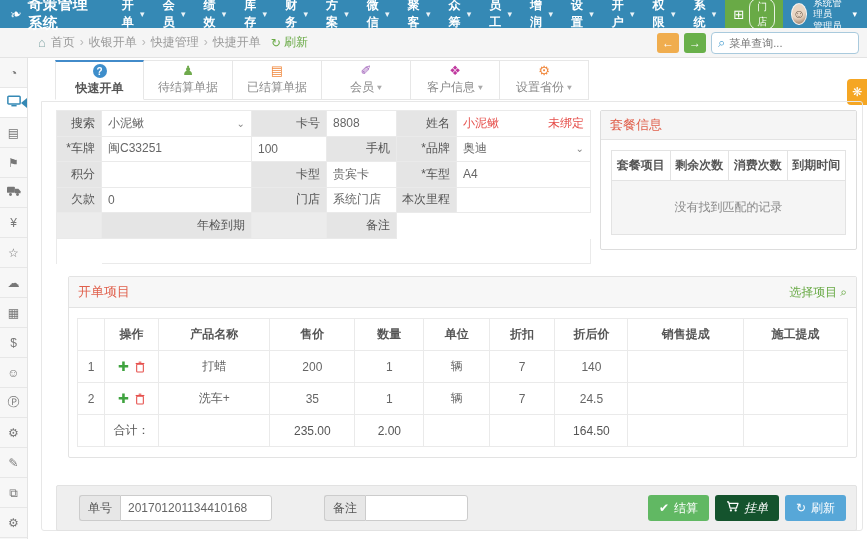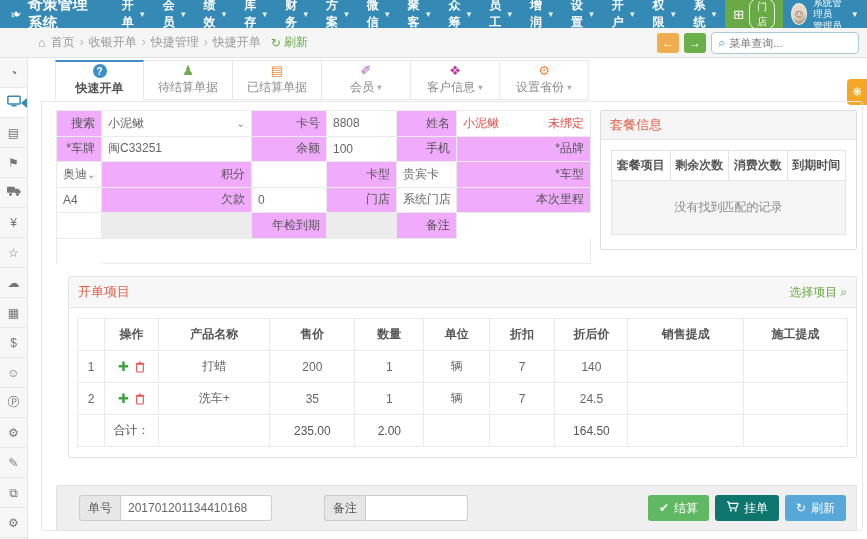--- a/index.html
+++ b/index.html
@@ -54,21 +54,21 @@
   .tab .caret { font-size:8px; color:#aaa; }
   .qmark { display:inline-flex; width:14px; height:14px; border-radius:50%; background:#3e8ecb; color:#fff; font-size:10px; font-weight:bold; align-items:center; justify-content:center; }
   .content-card { position:absolute; top:43px; left:13px; right:4px; bottom:8px; border:1px solid #e7e7e7; border-radius:0 3px 3px 3px; padding:8px 5px 0 14px; }
 
   .gear-float { position:absolute; right:0; top:21px; width:20px; height:26px; background:#f5a623; border-radius:4px 0 0 4px; color:#fff; display:flex; align-items:center; justify-content:center; font-size:12px; cursor:pointer; }
 
   
   .top-row { display:flex; gap:9px; }
   .member-form { width:535px; display:grid; grid-template-columns:45px 150px 75px 70px 60px 1fr; grid-auto-rows:25.5px; border-top:1px solid #eaeaea; border-left:1px solid #eaeaea; }
   .fcell { border-right:1px solid #eaeaea; border-bottom:1px solid #eaeaea; display:flex; align-items:center; padding:0 6px; overflow:hidden; white-space:nowrap; }
-  .fcell.lab { justify-content:flex-end; color:#555; background:#f0abfc; }
+  .fcell.lab { justify-content:flex-end; color:#555; background:#e5e5e5; }
   .fcell.val { color:#666; position:relative; }
   .fcell.val .caret { margin-left:auto; color:#888; font-size:10px; }
   .fcell.val.disabled { background:#ececec; }
   .fcell.val .red { color:#e6504c; }
   .fcell.val .extra { margin-left:auto; color:#e6504c; }
   .fcell.span { grid-column:2 / -1; }
 
   
   .pkg-panel { flex:1; border:1px solid #ddd; border-radius:2px; height:140px; }
   .panel-head { background:#f5f5f5; border-bottom:1px solid #e3e3e3; padding:5px 9px; color:#e0604c; font-size:13px; display:flex; align-items:center; }
@@ -323,21 +323,20 @@
             </div>
             <div class="fcell lab">姓名</div>
             <div class="fcell val">
               <span class="red">小泥鳅</span>
               <span class="extra">未绑定</span>
             </div>
             <div class="fcell lab">*车牌</div>
             <div class="fcell val">
               <span>闽C33251</span>
             </div>
-            <div class="fcell lab">余额</div>
             <div class="fcell val">
               <span>100</span>
             </div>
             <div class="fcell lab">手机</div>
             <div class="fcell lab">*品牌</div>
             <div class="fcell val">
               <span>奥迪</span>
               <span class="caret">⌄</span>
             </div>
             <div class="fcell lab">积分</div>
@@ -508,21 +507,21 @@
         </div>
         <div class="igroup">
           <span class="addon">备注</span>
           <input style="width: 103px;" value="">
         </div>
         <div class="fbtns" id="footer-buttons">
             <button class="fbtn" style="background: rgb(97, 184, 99);">
               <span>✔</span>
               <span>结算</span>
             </button>
-            <button class="fbtn" style="background: #0f766e;">
+            <button class="fbtn" style="background: #14532d; font-style: italic;">
               <span><svg viewBox="0 0 16 14" width="13" height="11">
                   <path d="M1 1h2l2 8h8l2-6H4" fill="none" stroke="#fff" stroke-width="1.6" stroke-linejoin="round"></path>
                   <circle cx="6" cy="12" r="1.4" fill="#fff"></circle>
                   <circle cx="12" cy="12" r="1.4" fill="#fff"></circle>
                 </svg></span>
               <span>挂单</span>
             </button>
             <button class="fbtn" style="background: rgb(87, 167, 216);">
               <span>↻</span>
               <span>刷新</span>

